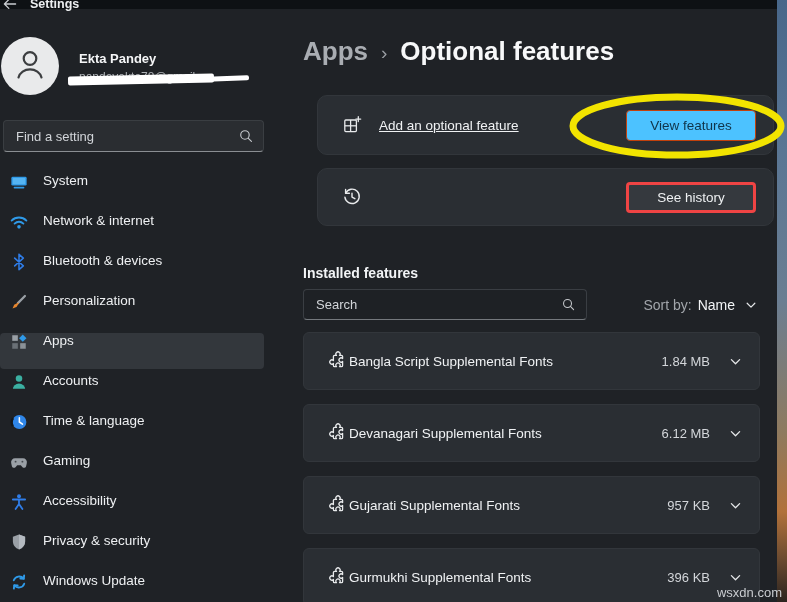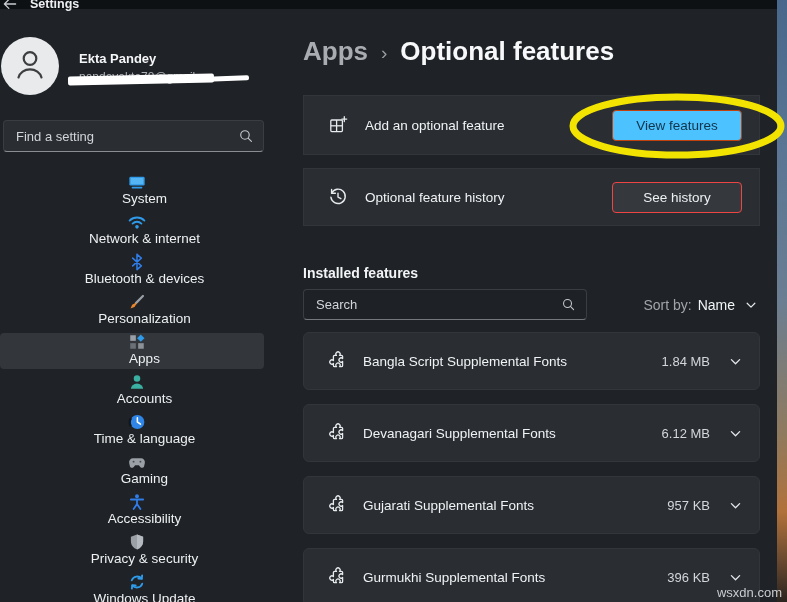--- a/index.html
+++ b/index.html
@@ -30,43 +30,43 @@
     background:#2a2d31; border:1px solid #3a3e42; border-bottom:1px solid #8a8e92;
     border-radius:4px; }
   .side-search input { width:100%; height:100%; background:transparent; border:none; outline:none;
     color:#eceef0; font-size:13px; padding:0 34px 0 12px; font-family:inherit; }
   .side-search .sicon { position:absolute; right:9px; top:7px; width:16px; height:16px; }
   input::placeholder { color:#d2d5d9; opacity:1; }
 
   
   .nav { position:absolute; left:0; top:173px; width:265px; }
   .nav-item { position:relative; width:264px; height:36px; margin-bottom:4px; border-radius:4px;
-    display:flex; align-items:center; padding-left:10px; cursor:pointer;flex-direction:column; }
+    display:flex; align-items:flex-start; padding-left:10px; cursor:pointer; }
   .nav-item.selected { background:#33373c; }
   .nav-ic { width:18px; height:18px; flex:0 0 18px; }
   .nav-ic svg { width:18px; height:18px; display:block; }
   .nav-label { margin-left:15px; font-size:13.5px; color:#eef0f2; }
 
   
   .breadcrumb { position:absolute; left:303px; top:36px; display:flex; align-items:center; }
   .bc-parent { font-size:26px; font-weight:600; color:#a9adb2; cursor:pointer; }
   .bc-sep { font-size:19px; color:#9a9ea3; margin:2px 13px 0 13px; }
   .bc-current { font-size:26px; font-weight:600; color:#f7f8f9; }
 
-  .card { position:absolute; left:303px; width:457px; background:#2a2e33; border:1px solid #32363b;
-    border-radius:0; display:flex; align-items:center; padding-left:24px; }
+  .card { position:absolute; left:317px; width:457px; background:#2a2e33; border:1px solid #32363b;
+    border-radius:10px; display:flex; align-items:center; padding-left:24px;text-decoration:underline; }
   .card1 { top:95px; height:60px; }
   .card2 { top:168px; height:58px; }
   .card-ic { width:20px; height:20px; }
   .card-ic svg { width:20px; height:20px; display:block; }
   .card-label { margin-left:17px; font-size:13.5px; color:#f0f2f4; }
   .btn { position:absolute; right:17px; width:130px; height:31px; border-radius:4px;
     font-size:13.5px; font-family:inherit; cursor:pointer; display:flex; align-items:center; justify-content:center; }
   .btn-accent { background:#4cc2ff; color:#10344a; border:1px solid #c2410c; }
-  .btn-secondary { background:#35393e; color:#eef0f2; border:1px solid #ef4444; }
+  .btn-secondary { background:#35393e; color:#eef0f2; border:3px solid #ef4444; }
 
   .highlight-ellipse { position:absolute; left:565px; top:90px; width:222px; height:74px; pointer-events:none; z-index:5; }
 
   .section-label { position:absolute; left:303px; top:265px; font-size:14px; font-weight:700; color:#f2f4f6; }
 
   .main-search { position:absolute; left:303px; top:289px; width:284px; height:31px;
     background:#1e2125; border:1px solid #3a3e43; border-bottom:1px solid #74787d; border-radius:4px; }
   .main-search input { width:100%; height:100%; background:transparent; border:none; outline:none;
     color:#eceef0; font-size:13px; padding:0 34px 0 12px; font-family:inherit; }
   .main-search .sicon { position:absolute; right:10px; top:7px; width:15px; height:15px; }
@@ -75,21 +75,21 @@
   .sort-label { font-size:14px; color:#a2a6ab; }
   .sort-value { font-size:14px; color:#f2f4f6; margin-left:6px; }
   .sort-chev { width:14px; height:14px; margin-left:9px; }
   .sort-chev svg, .sicon svg { width:100%; height:100%; display:block; }
 
   .features { position:absolute; left:303px; top:332px; width:457px; }
   .feature-row { position:relative; width:457px; height:58px; margin-bottom:14px; background:#2a2e33;
     border:1px solid #32363b; border-radius:6px; display:flex; align-items:center; padding-left:24px; cursor:pointer; }
   .feat-ic { width:20px; height:20px; }
   .feat-ic svg { width:20px; height:20px; display:block; }
-  .feat-name { margin-left:15px; font-size:13.5px; color:#f0f2f4; }
+  .feat-name { margin-left:1px; font-size:13.5px; color:#f0f2f4; }
   .feat-right { position:absolute; right:16px; display:flex; align-items:center; }
   .feat-size { font-size:13px; color:#d3d6da; margin-right:18px; }
   .feat-chev { width:15px; height:15px; }
   .feat-chev svg { width:100%; height:100%; display:block; }
 
   .wallpaper { position:absolute; left:777px; top:0; width:10px; height:602px;
     background:linear-gradient(180deg,#48678a 0%,#5a7694 25%,#6b7e92 50%,#8f7a5e 72%,#b1713a 85%,#6a4a30 93%,#2b241f 100%); }
   .watermark { position:absolute; right:5px; bottom:2px; font-size:13px; color:#c9ccd0; z-index:10; }
 </style>
 </head>
@@ -262,21 +262,20 @@
   </svg>
 
   <div class="card card2">
     <span class="card-ic">
         <svg viewBox="0 0 20 20" fill="none" stroke="#e8eaec" stroke-width="1.4" stroke-linecap="round" stroke-linejoin="round">
           <path d="M3.6 6.1 A7.2 7.2 0 1 1 2.9 10.2"></path>
           <path d="M3.6 2.5 V6.3 H7.4"></path>
           <path d="M10 6.3 V10.1 L12.9 11.7"></path>
         </svg>
       </span>
-    <span class="card-label">Optional feature history</span>
     <button class="btn btn-secondary">See history</button>
   </div>
 
   <div class="section-label">Installed features</div>
 
   <div class="main-search">
     <input type="text" placeholder="Search" style="">
     <span class="sicon">
         <svg viewBox="0 0 20 20" fill="none" stroke="#c6c9cd" stroke-width="1.4">
           <circle cx="8.7" cy="8.7" r="5.3"></circle>

